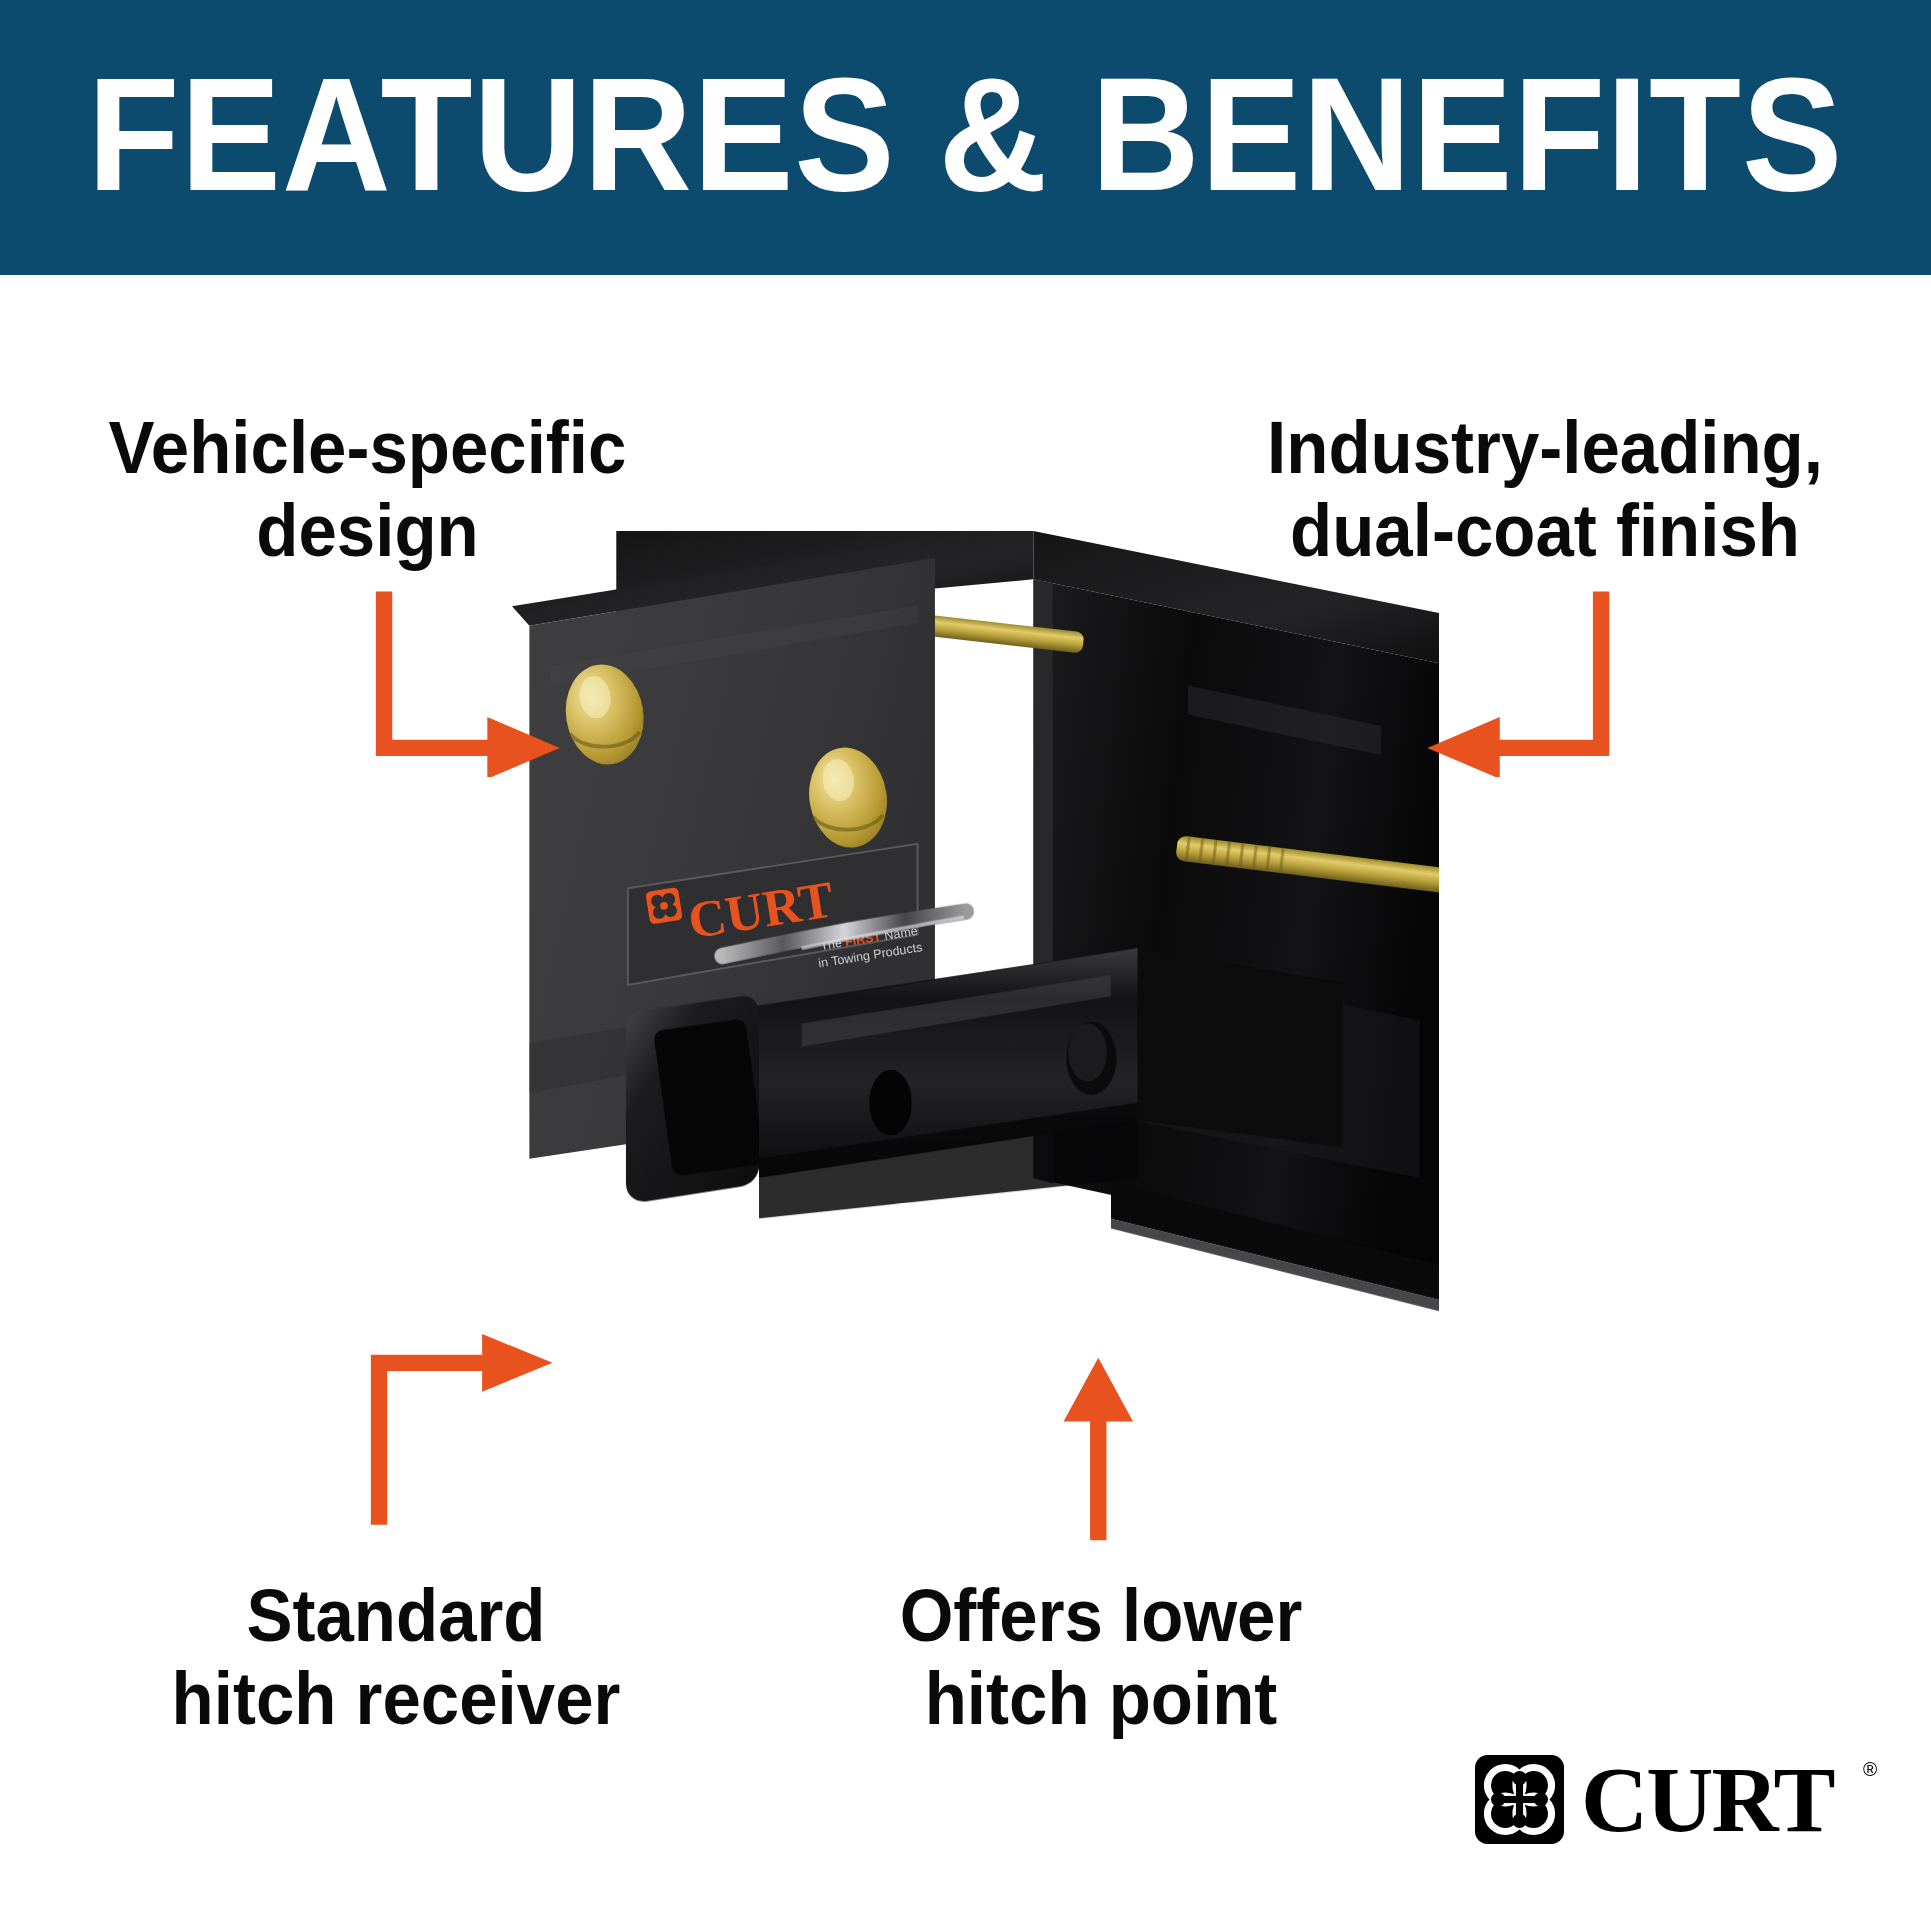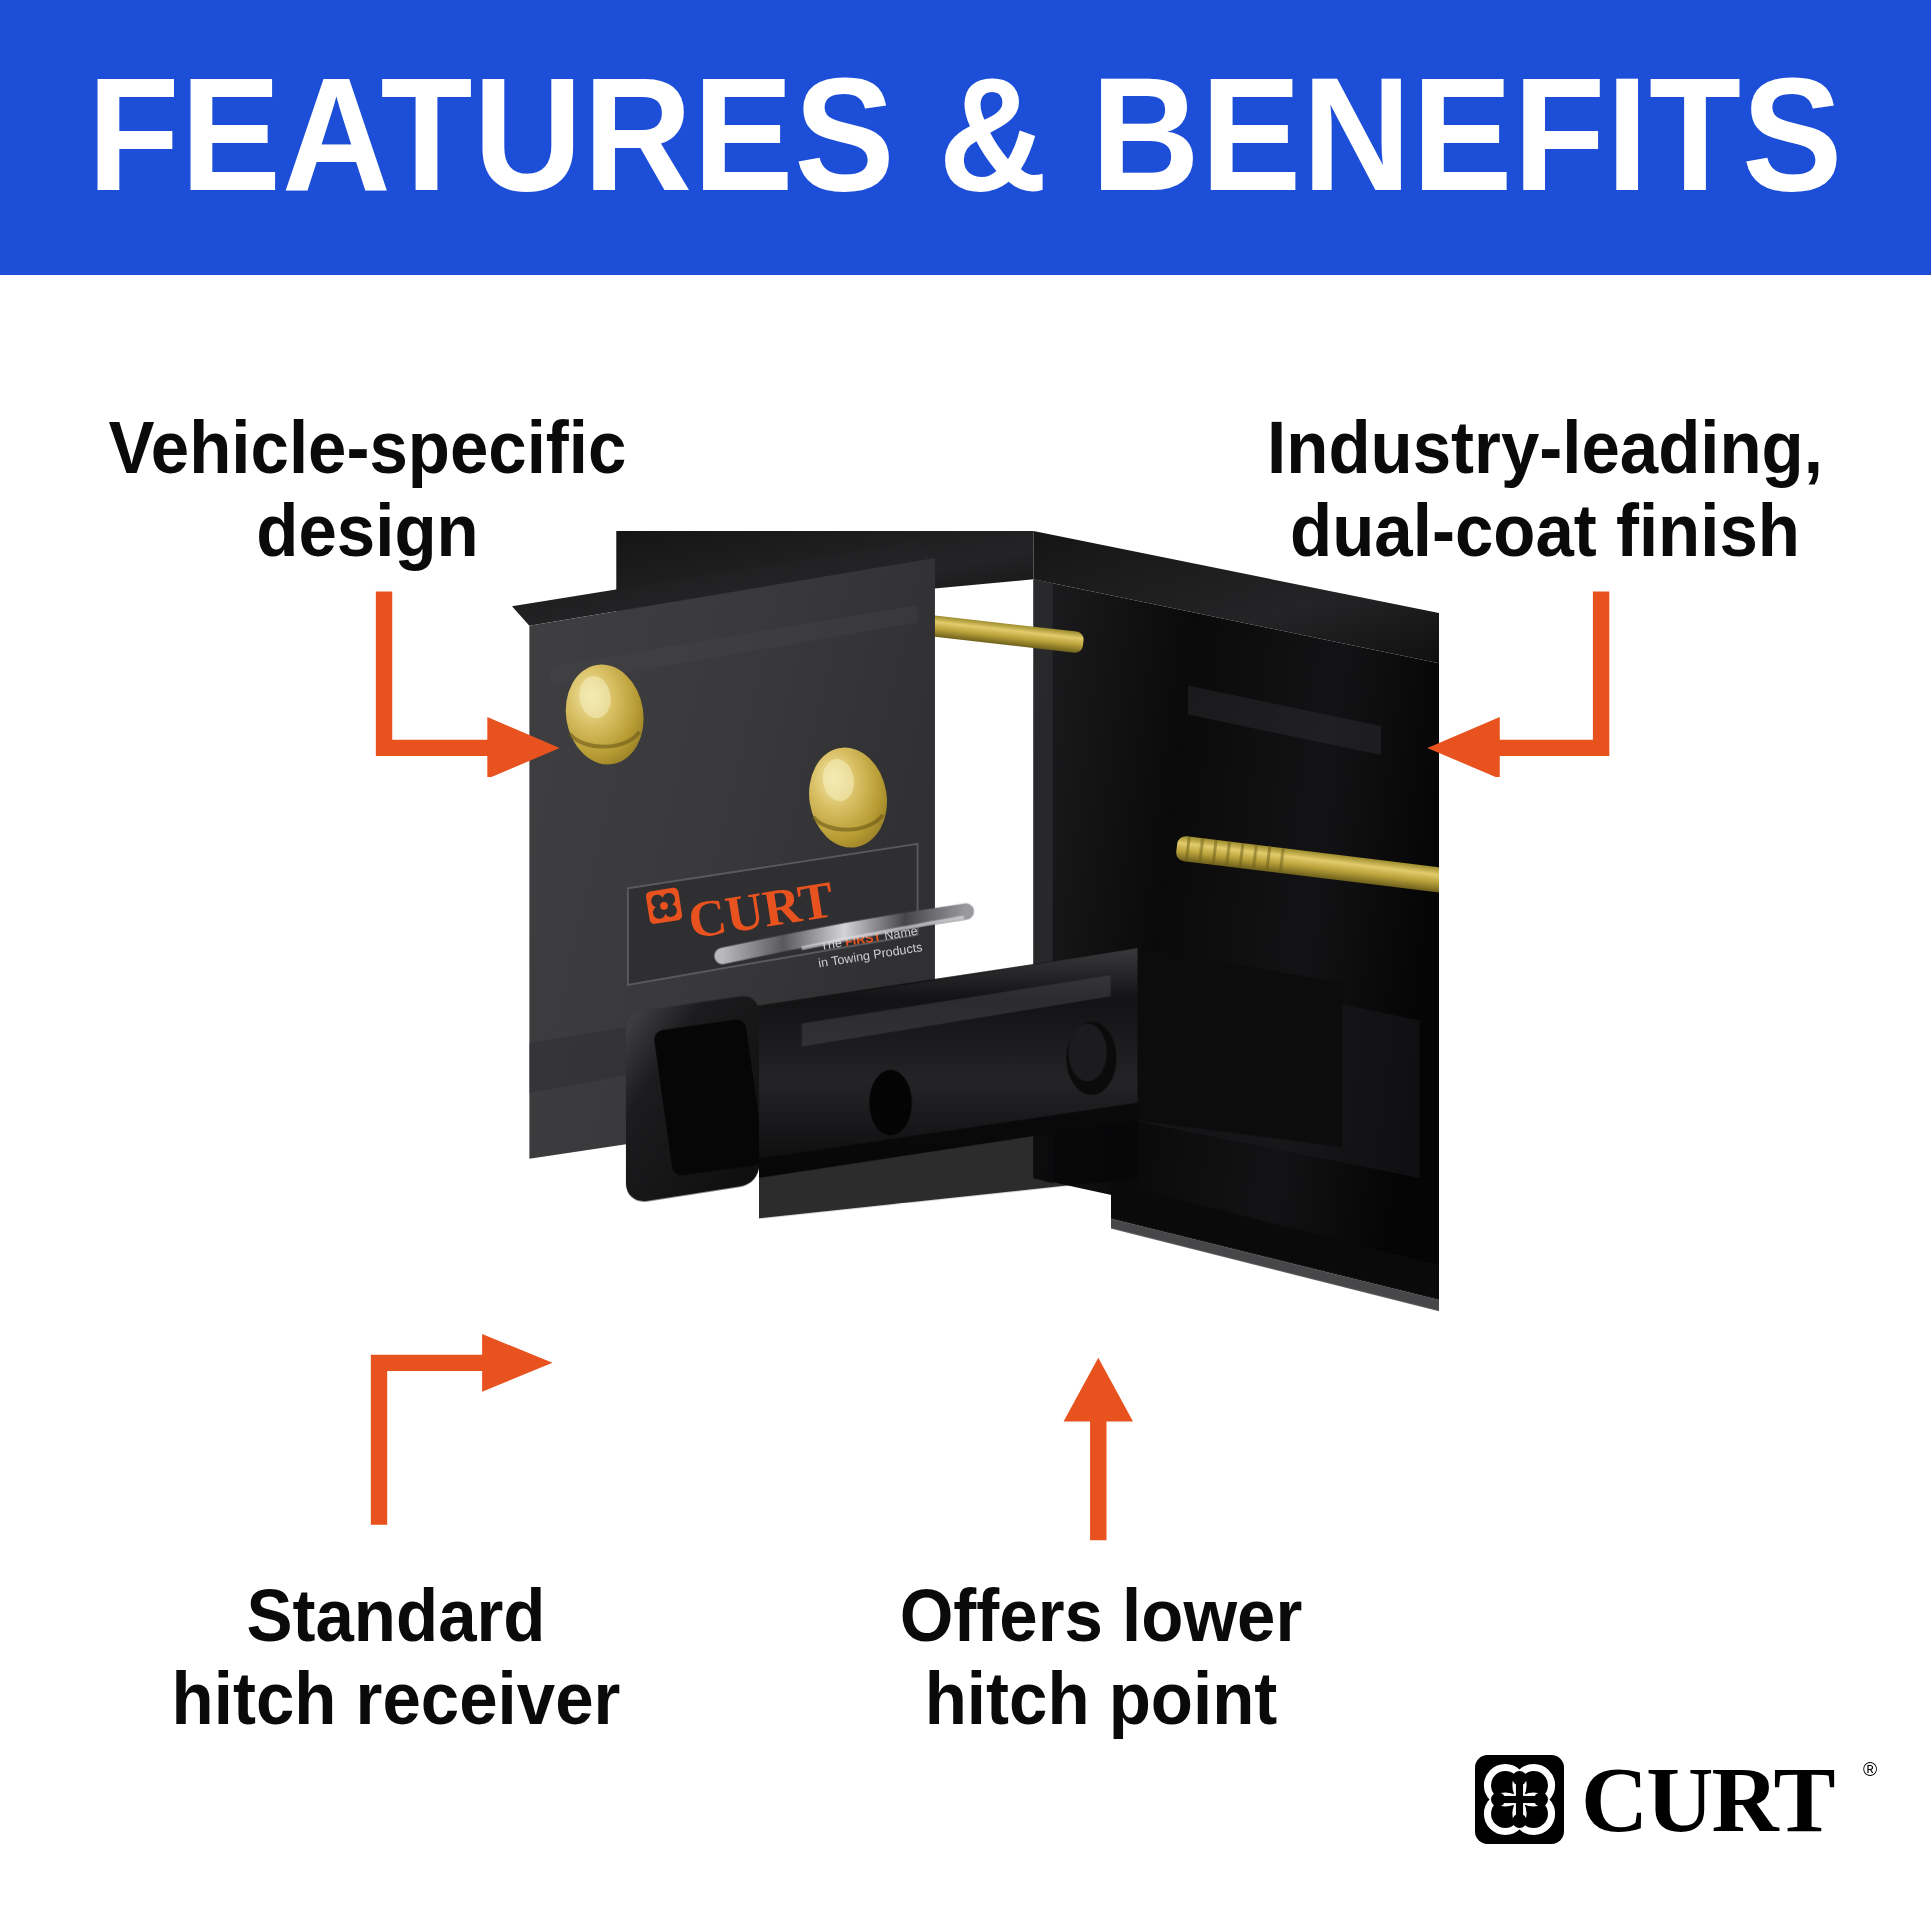--- a/index.html
+++ b/index.html
@@ -15,21 +15,21 @@
     font-family: "Liberation Sans", sans-serif;
     overflow: hidden;
   }
 
   
   .header-bar {
     position: absolute;
     left: 0; top: 0;
     width: 1931px;
     height: 275px;
-    background: #1d4ed8;
+    background: #0c4a6e;
   }
   .header-title {
     position: absolute;
     left: 0;
     top: 37px;
     width: 1931px;
     text-align: center;
     color: #ffffff;
     font-family: "Liberation Sans Narrow", "Liberation Sans", sans-serif;
     font-weight: bold;

